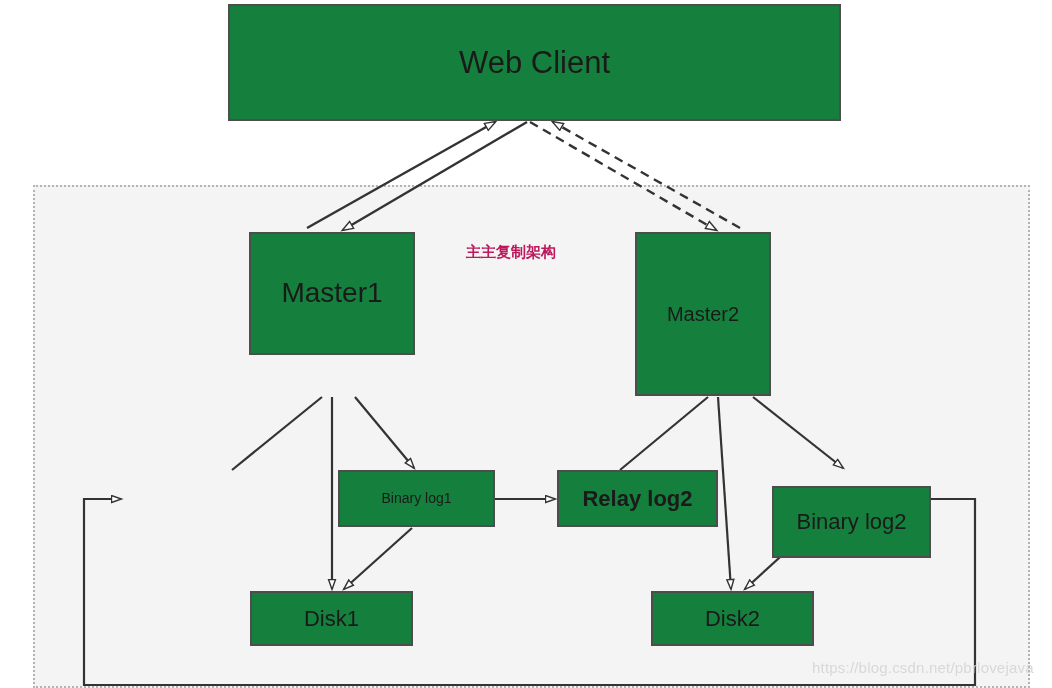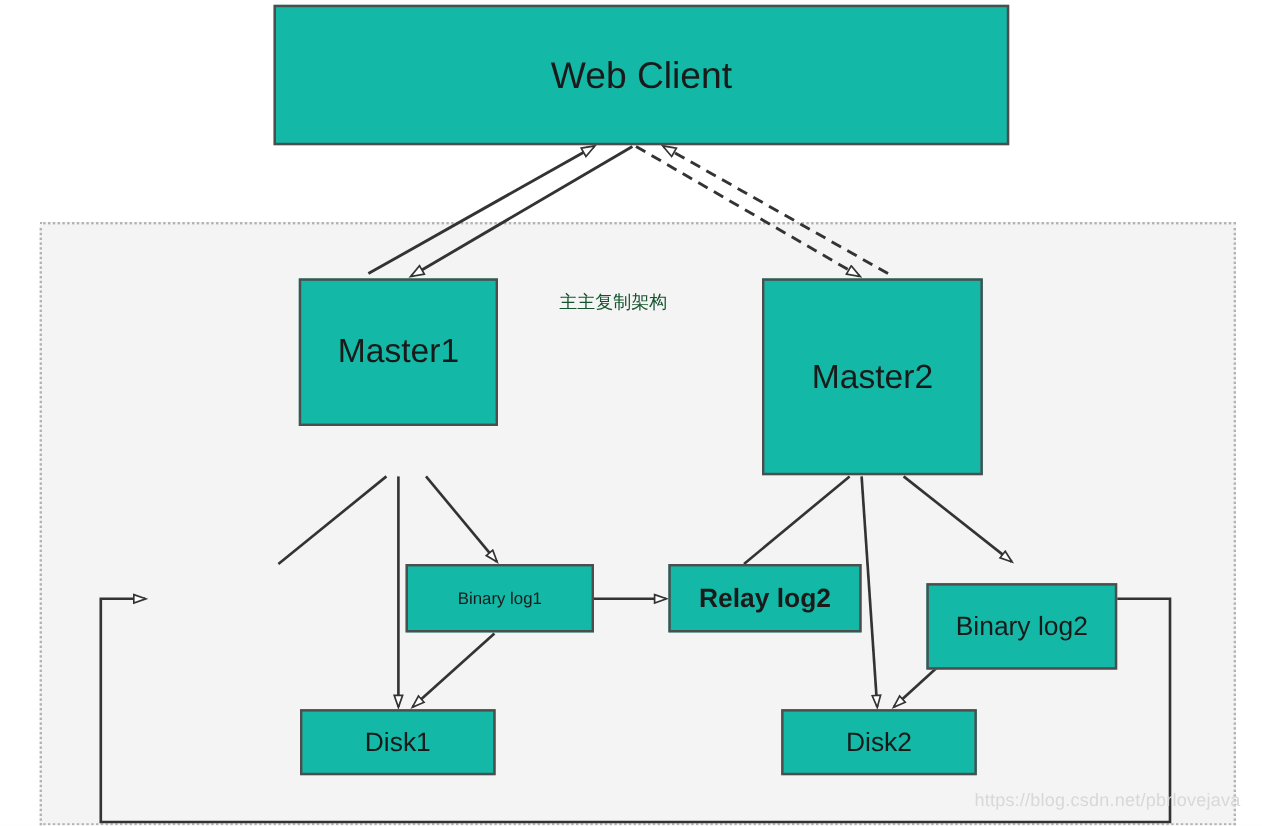--- a/index.html
+++ b/index.html
@@ -26,48 +26,49 @@
     height: 503px;
     background: #f4f4f4;
     border: 2px dotted #b3b3b3;
     box-sizing: border-box;
   }
   .group-label {
     position: absolute;
     left: 466px;
     top: 243px;
     font-size: 15px;
-    color: #14532d;
+    color: #be185d;
     white-space: nowrap;
     font-family: "DejaVu Sans", "Liberation Sans", sans-serif;
+    font-weight: bold;
   }
   
   .node {
     position: absolute;
-    background: #14b8a6;
+    background: #15803d;
     border: 2px solid #4d4d4d;
     box-sizing: border-box;
     display: flex;
     align-items: center;
     justify-content: center;
     color: #1a1a1a;
     text-align: center;
     line-height: 1.15;
   }
   #node-web-client {
     left: 228px; top: 4px; width: 613px; height: 117px;
     font-size: 31px;
   }
   #node-master1 {
     left: 249px; top: 232px; width: 166px; height: 123px;
     font-size: 28px;
   }
   #node-master2 {
-    left: 635px; top: 232px; width: 184px; height: 164px;
-    font-size: 28px;
+    left: 635px; top: 232px; width: 136px; height: 164px;
+    font-size: 20px;
   }
   #node-relay-log1 {
     left: 123px; top: 470px; width: 162px; height: 57px;
     font-size: 22px;
   }
   #node-binary-log1 {
     left: 338px; top: 470px; width: 157px; height: 57px;
     font-size: 14px;
   }
   #node-relay-log2 {

